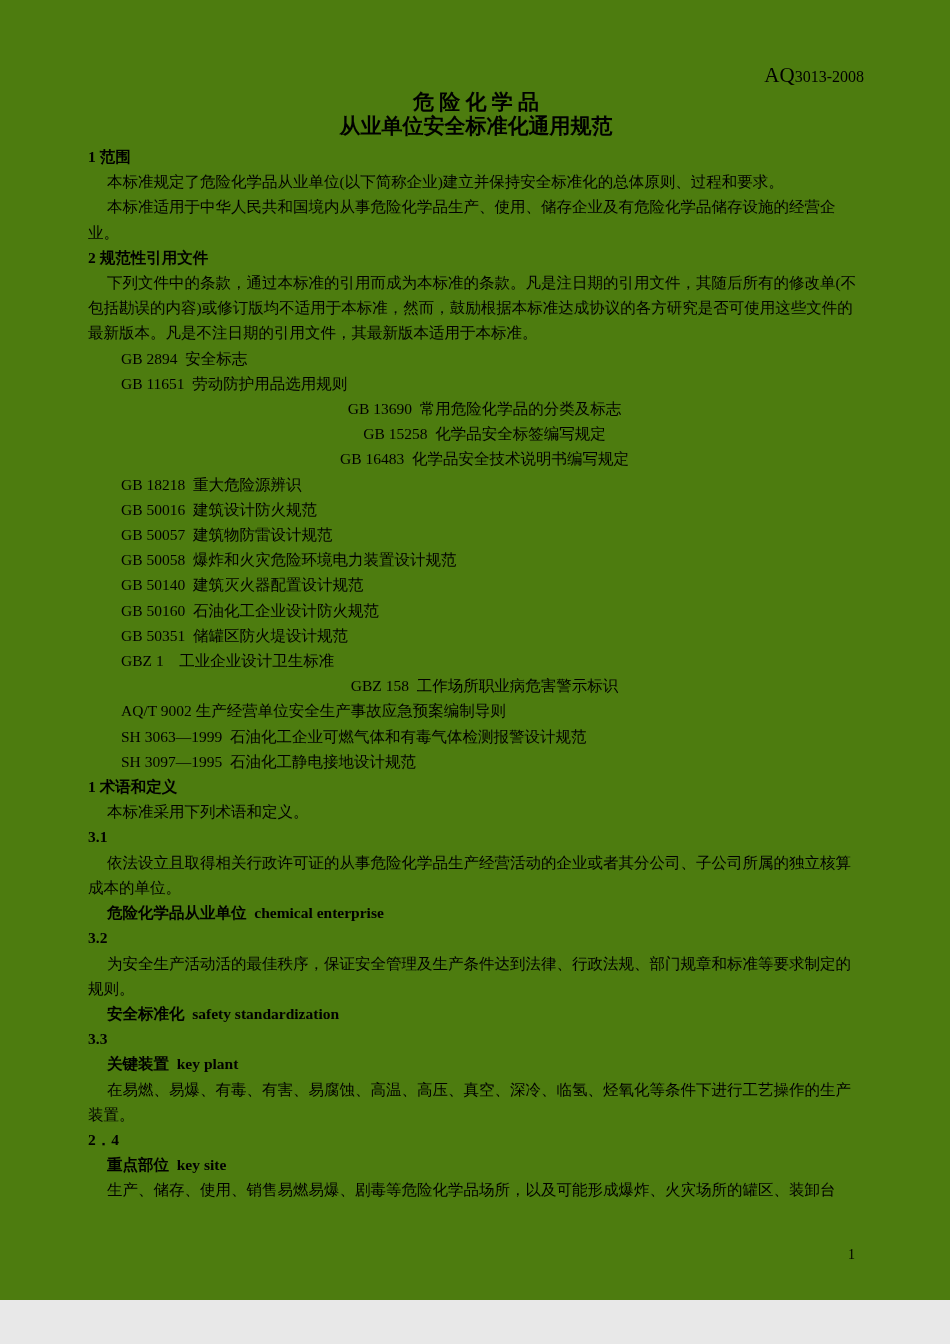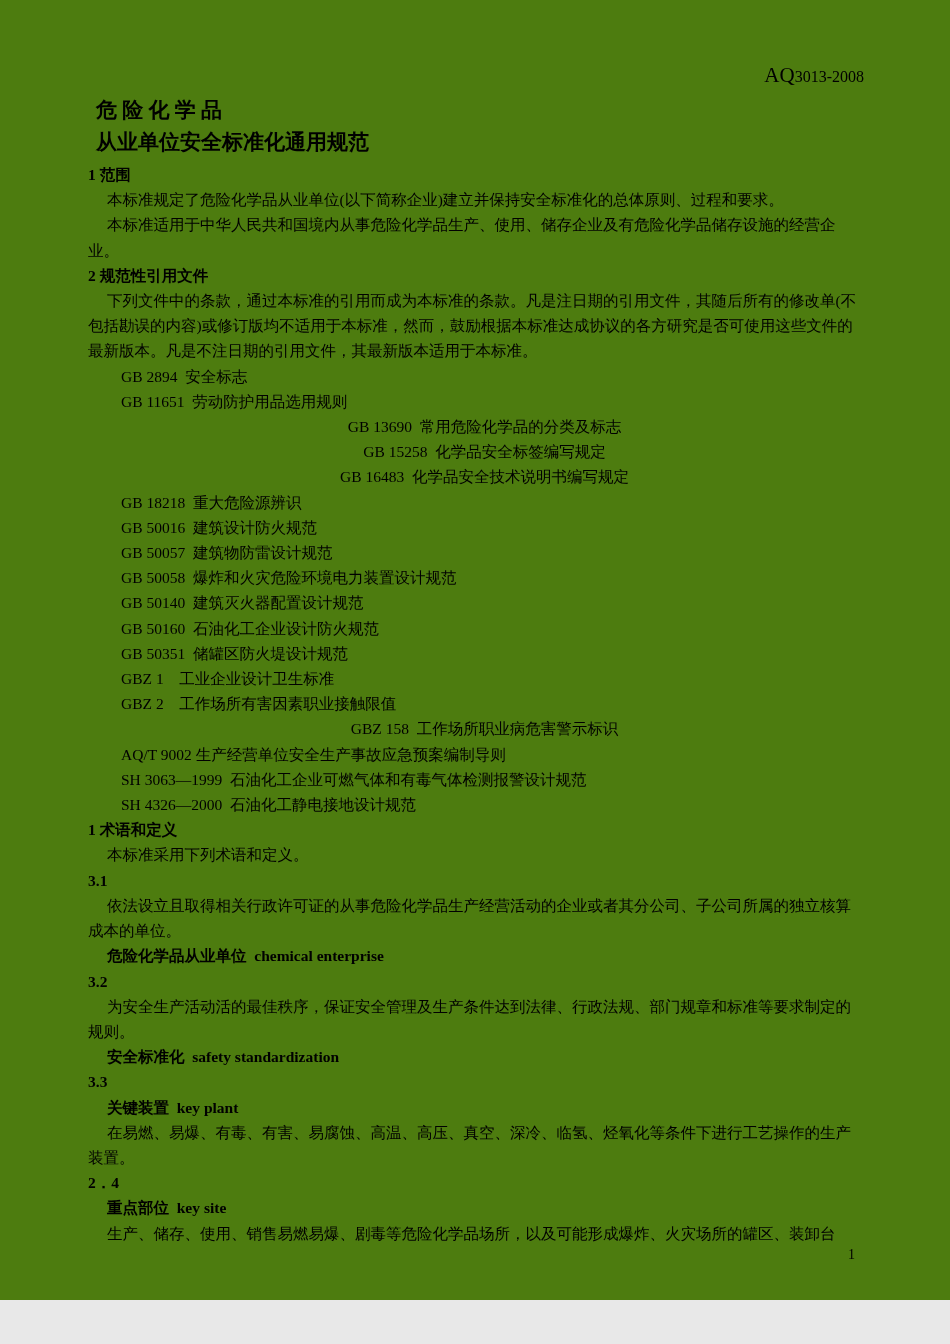--- a/index.html
+++ b/index.html
@@ -21,26 +21,27 @@
     width: 776px;
   }
   .doc-code {
     text-align: right;
     line-height: 26px;
     white-space: nowrap;
   }
   .code-prefix { font-size: 21px; }
   .code-number { font-size: 16px; }
   .title-line {
+    text-align: center;
     font-weight: bold;
     font-size: 21px;
     line-height: 24px;
-    margin: 8px;
+    margin: 0;
   }
-  .blocks { }
+  .blocks { margin-top: 6px; }
   .blk {
     line-height: 25.2px;
     white-space: pre-wrap;
   }
   .blk.heading   { font-weight: bold; }
   .blk.subheading{ font-weight: bold; }
   .blk.para      { text-indent: 19px; }
   .blk.term      { font-weight: bold; padding-left: 19px; }
   .blk.ref.i1    { padding-left: 17px; text-align: center; }
   .blk.ref.i2    { padding-left: 33px; }
@@ -72,25 +73,24 @@
         <div class="blk ref i1">GB 15258  化学品安全标签编写规定</div>
         <div class="blk ref i1">GB 16483  化学品安全技术说明书编写规定</div>
         <div class="blk ref i2">GB 18218  重大危险源辨识</div>
         <div class="blk ref i2">GB 50016  建筑设计防火规范</div>
         <div class="blk ref i2">GB 50057  建筑物防雷设计规范</div>
         <div class="blk ref i2">GB 50058  爆炸和火灾危险环境电力装置设计规范</div>
         <div class="blk ref i2">GB 50140  建筑灭火器配置设计规范</div>
         <div class="blk ref i2">GB 50160  石油化工企业设计防火规范</div>
         <div class="blk ref i2">GB 50351  储罐区防火堤设计规范</div>
         <div class="blk ref i2">GBZ 1    工业企业设计卫生标准</div>
-        <div class="blk ref i2">GBZ 2    工作场所有害因素职业接触限值</div>
         <div class="blk ref i1">GBZ 158  工作场所职业病危害警示标识</div>
         <div class="blk ref i2">AQ/T 9002 生产经营单位安全生产事故应急预案编制导则</div>
         <div class="blk ref i2">SH 3063—1999  石油化工企业可燃气体和有毒气体检测报警设计规范</div>
-        <div class="blk ref i2">SH 4326—2000  石油化工静电接地设计规范</div>
+        <div class="blk ref i2">SH 3097—1995  石油化工静电接地设计规范</div>
         <div class="blk heading">1 术语和定义</div>
         <div class="blk para">本标准采用下列术语和定义。</div>
         <div class="blk subheading">3.1</div>
         <div class="blk para">依法设立且取得相关行政许可证的从事危险化学品生产经营活动的企业或者其分公司、子公司所属的独立核算成本的单位。</div>
         <div class="blk term">危险化学品从业单位  chemical enterprise</div>
         <div class="blk subheading">3.2</div>
         <div class="blk para">为安全生产活动活的最佳秩序，保证安全管理及生产条件达到法律、行政法规、部门规章和标准等要求制定的规则。</div>
         <div class="blk term">安全标准化  safety standardization</div>
         <div class="blk subheading">3.3</div>
         <div class="blk term">关键装置  key plant</div>

